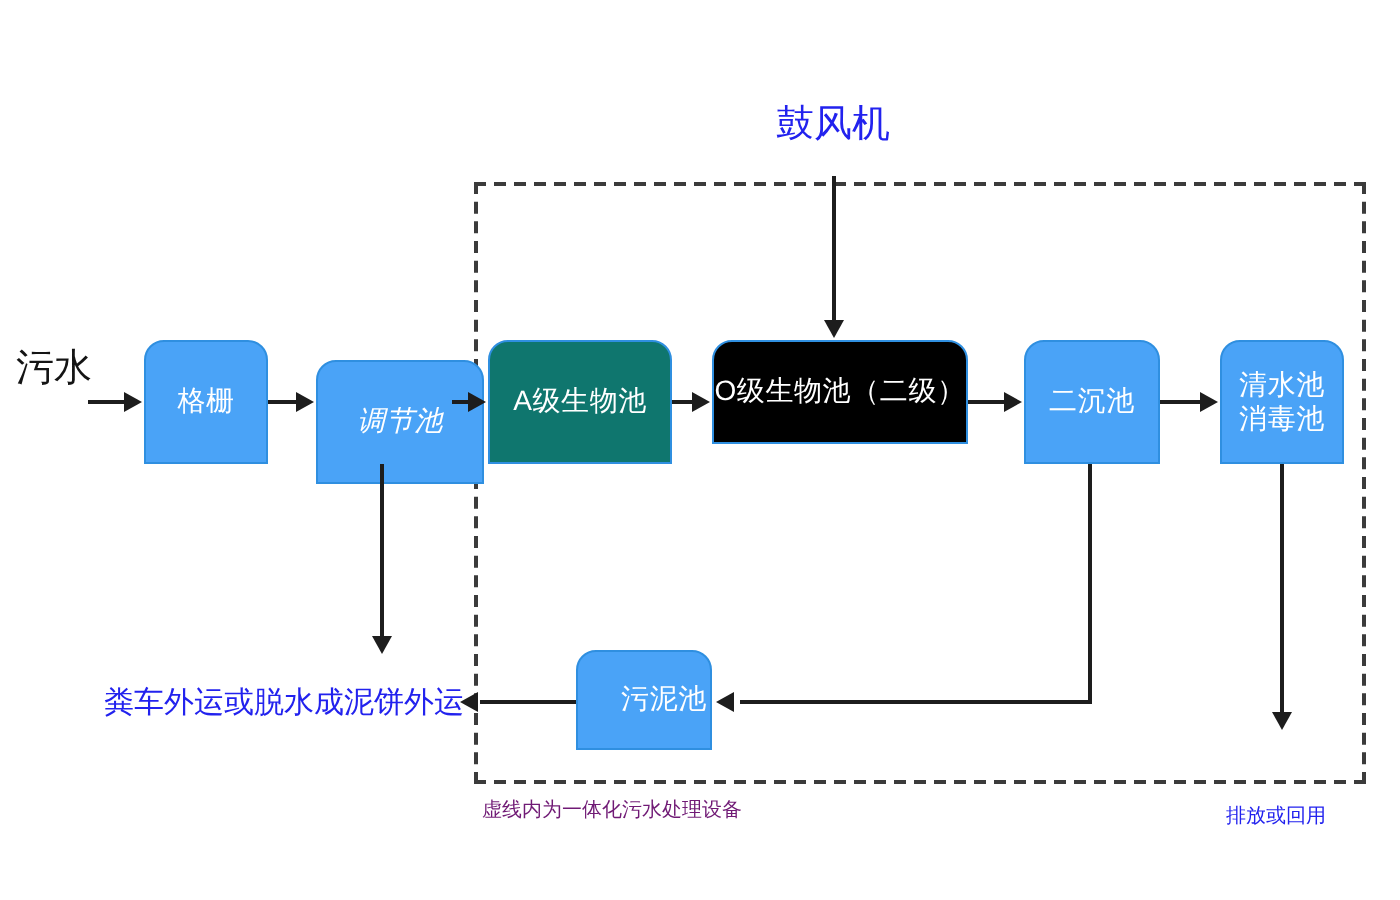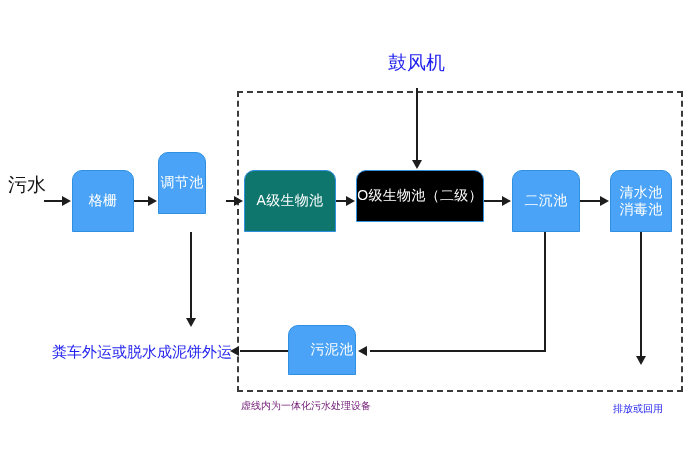--- a/index.html
+++ b/index.html
@@ -97,21 +97,21 @@
   <div class="label blue" style="left: 388px; top: 53px; font-size: 19px; color: rgb(34, 34, 238);">鼓风机</div>
 
   <div class="label blue" style="left: 52px; top: 344px; font-size: 15px; color: rgb(34, 34, 238);">粪车外运或脱水成泥饼外运</div>
 
   <div class="label blue" style="left: 613px; top: 404px; font-size: 10px; color: rgb(34, 34, 238);">排放或回用</div>
 
   <div class="label caption" style="left:241px; top:401px;">虚线内为一体化污水处理设备</div>
 
   <div class="node" style="left: 72px; top: 170px; width: 62px; height: 62px; background: rgb(74, 163, 247); border-color: rgb(47, 143, 224); color: rgb(255, 255, 255);">格栅</div>
 
-  <div class="node" style="left: 158px; top: 152px; width: 48px; height: 62px; background: rgb(74, 163, 247); border-color: rgb(47, 143, 224); color: rgb(255, 255, 255);">调节池</div>
+  <div class="node" style="left: 158px; top: 180px; width: 84px; height: 62px; background: rgb(74, 163, 247); border-color: rgb(47, 143, 224); color: rgb(255, 255, 255); font-style: italic;">调节池</div>
 
   <div class="node" style="left: 244px; top: 170px; width: 92px; height: 62px; background: #0f766e; border-color: rgb(47, 143, 224); color: rgb(255, 255, 255);">A级生物池</div>
 
   <div class="node" style="left: 356px; top: 170px; width: 128px; height: 52px; background: #000000; border-color: rgb(47, 143, 224); color: rgb(255, 255, 255);">O级生物池（二级）</div>
 
   <div class="node" style="left: 512px; top: 170px; width: 68px; height: 62px; background: rgb(74, 163, 247); border-color: rgb(47, 143, 224); color: rgb(255, 255, 255);">二沉池</div>
 
   <div class="node" style="left: 610px; top: 170px; width: 62px; height: 62px; background: rgb(74, 163, 247); border-color: rgb(47, 143, 224); color: rgb(255, 255, 255);">清水池
 消毒池</div>
 

